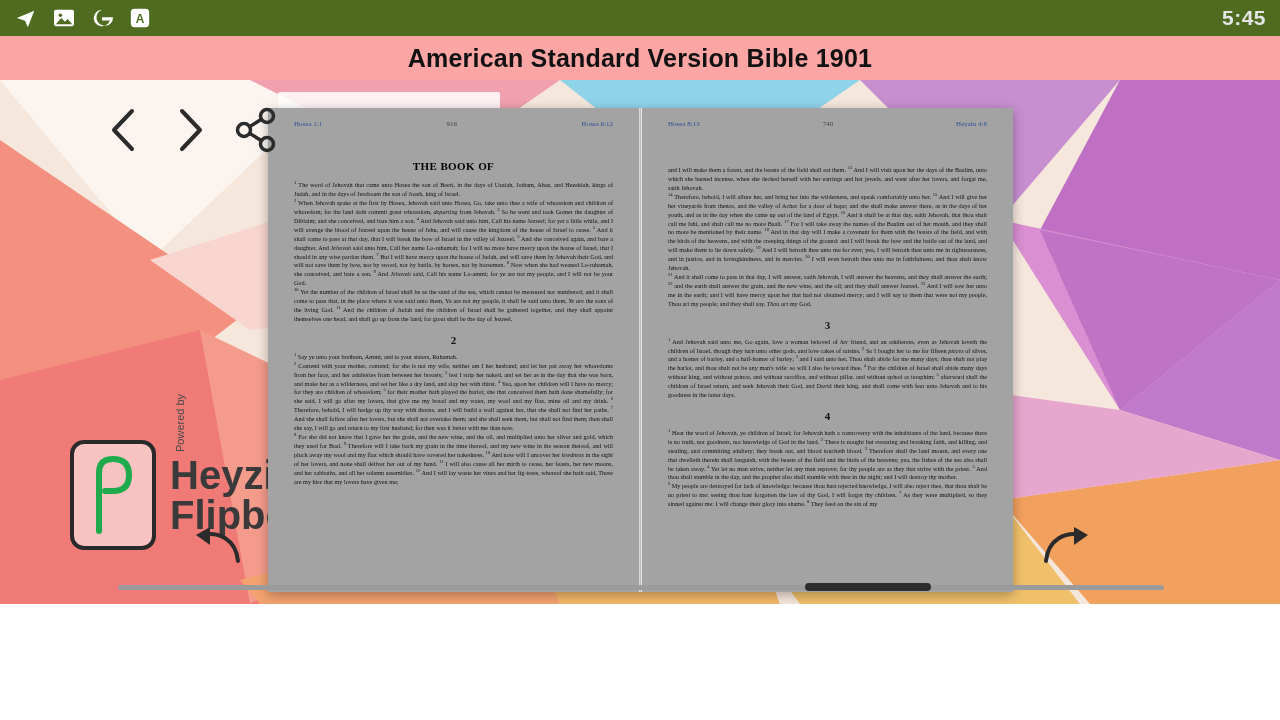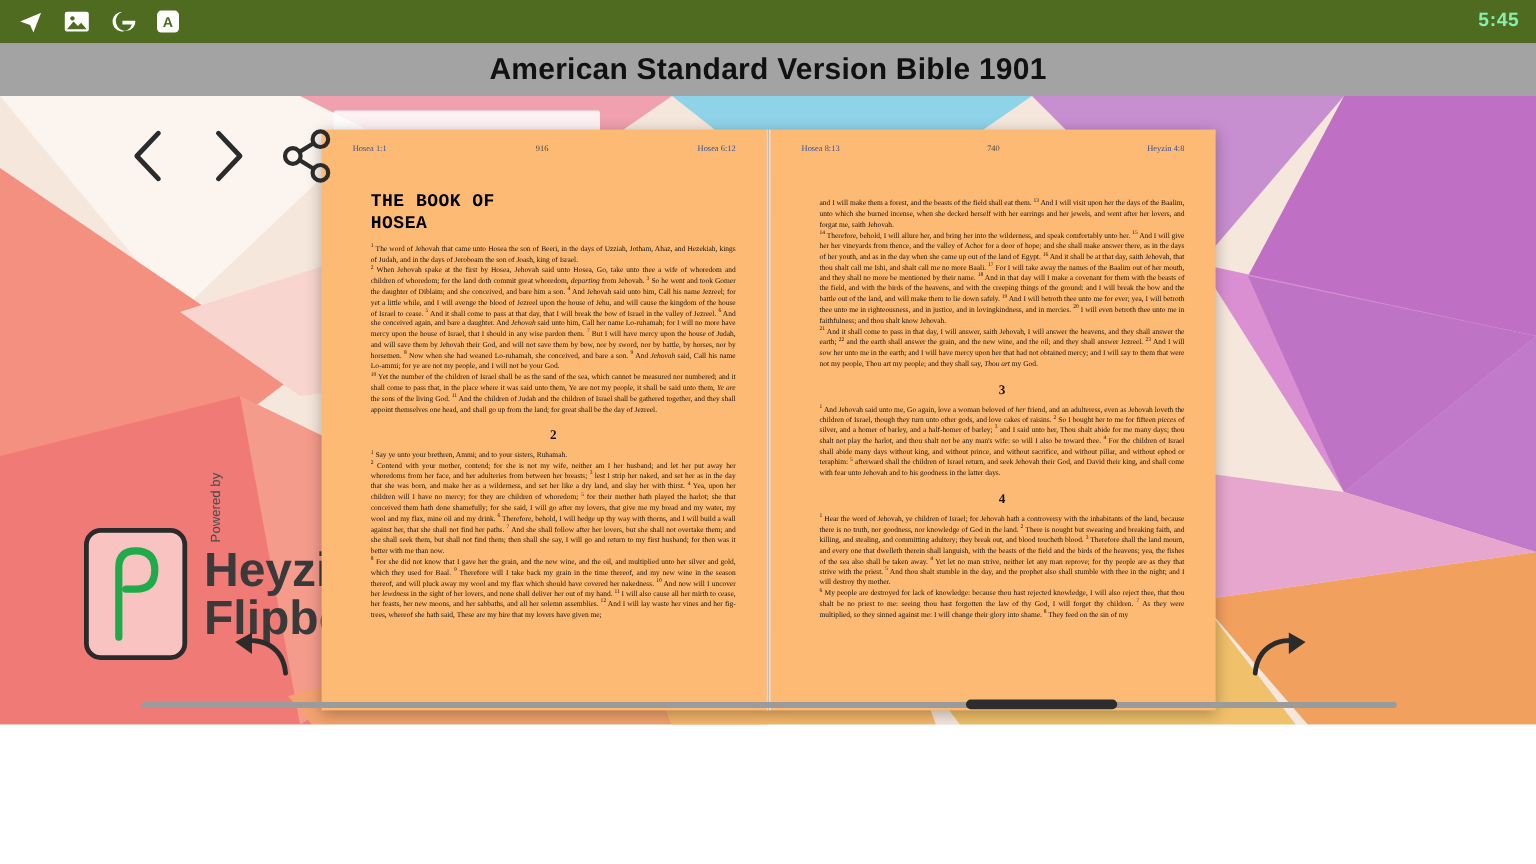--- a/index.html
+++ b/index.html
@@ -40,33 +40,33 @@
   .sicon {
     width: 24px;
     height: 24px;
     display: inline-flex;
     align-items: center;
     justify-content: center;
     color: #ffffff;
   }
   .status-clock {
     margin-left: auto;
-    color: #86efac;
-    font-size: 16px;
+    color: #e5e5e5;
+    font-size: 21px;
     font-weight: 700;
     letter-spacing: 0.5px;
   }
 
   
   .titlebar {
     position: absolute;
     top: 36px; left: 0;
     width: 1280px;
     height: 44px;
-    background: #a3a3a3;
+    background: #fca5a5;
     display: flex;
     align-items: center;
     justify-content: center;
     z-index: 35;
   }
   .titlebar-text {
     font-size: 25px;
     font-weight: 700;
     color: #111111;
     letter-spacing: 0.2px;
@@ -154,23 +154,23 @@
     top: 108px;
     width: 745px;
     height: 484px;
     z-index: 10;
     display: flex;
     filter: drop-shadow(0 3px 6px rgba(0,0,0,0.30));
   }
   .page {
     width: 394px;
     height: 484px;
-    background: #fdba74;
+    background: #a3a3a3;
     box-sizing: border-box;
-    padding: 30px 26px 14px 41px;
+    padding: 30px 26px 14px 26px;
     position: relative;
     overflow: hidden;
   }
   .page-left { border-right: 1px solid #d8d8d8; }
   .page-right { border-left: 1px solid #e6e6e6; }
   .gutter {
     width: 1px;
     background: #bdbdbd;
   }
   .tab-shadow {
@@ -192,24 +192,24 @@
     right: 26px;
     display: flex;
     justify-content: space-between;
     font-family: "Liberation Serif", serif;
     font-size: 7px;
     color: #2f4f96;
   }
   .runhead .center { color: #444; }
 
   .booktitle {
-    text-align: left;
-    font-family: Liberation Mono, monospace;
-    font-weight: 700;
-    font-size: 15px;
+    text-align: center;
+    font-family: Liberation Serif, serif;
+    font-weight: 700;
+    font-size: 11px;
     line-height: 1.2;
     margin: 22px 0 8px 0;
     letter-spacing: 0.4px;
   }
   .chapnum {
     text-align: center;
     font-family: "Liberation Serif", serif;
     font-weight: 700;
     font-size: 11px;
     margin: 9px 0 4px 0;
@@ -380,21 +380,20 @@
   <div class="book">
 
     <div class="page page-left">
       <div class="runhead">
         <span>Hosea 1:1</span>
         <span class="center">916</span>
         <span>Hosea 6:12</span>
       </div>
       <div class="booktitle">
         <div>THE BOOK OF</div>
-        <div>HOSEA</div>
       </div>
       <div class="col">
         <div><sup>1</sup> The word of Jehovah that came unto Hosea the son of Beeri, in the days of Uzziah, Jotham, Ahaz, and Hezekiah, kings of Judah, and in the days of Jeroboam the son of Joash, king of Israel.</div>
         <div><sup>2</sup> When Jehovah spake at the first by Hosea, Jehovah said unto Hosea, Go, take unto thee a wife of whoredom and children of whoredom; for the land doth commit great whoredom, <i>departing</i> from Jehovah. <sup>3</sup> So he went and took Gomer the daughter of Diblaim; and she conceived, and bare him a son. <sup>4</sup> And Jehovah said unto him, Call his name Jezreel; for yet a little while, and I will avenge the blood of Jezreel upon the house of Jehu, and will cause the kingdom of the house of Israel to cease. <sup>5</sup> And it shall come to pass at that day, that I will break the bow of Israel in the valley of Jezreel. <sup>6</sup> And she conceived again, and bare a daughter. And <i>Jehovah</i> said unto him, Call her name Lo-ruhamah; for I will no more have mercy upon the house of Israel, that I should in any wise pardon them. <sup>7</sup> But I will have mercy upon the house of Judah, and will save them by Jehovah their God, and will not save them by bow, nor by sword, nor by battle, by horses, nor by horsemen. <sup>8</sup> Now when she had weaned Lo-ruhamah, she conceived, and bare a son. <sup>9</sup> And <i>Jehovah</i> said, Call his name Lo-ammi; for ye are not my people, and I will not be your God.</div>
         <div><sup>10</sup> Yet the number of the children of Israel shall be as the sand of the sea, which cannot be measured nor numbered; and it shall come to pass that, in the place where it was said unto them, Ye are not my people, it shall be said unto them, <i>Ye are</i> the sons of the living God. <sup>11</sup> And the children of Judah and the children of Israel shall be gathered together, and they shall appoint themselves one head, and shall go up from the land; for great shall be the day of Jezreel.</div>
         <div class="chapnum">2</div>
         <div><sup>1</sup> Say ye unto your brethren, Ammi; and to your sisters, Ruhamah.</div>
         <div><sup>2</sup> Contend with your mother, contend; for she is not my wife, neither am I her husband; and let her put away her whoredoms from her face, and her adulteries from between her breasts; <sup>3</sup> lest I strip her naked, and set her as in the day that she was born, and make her as a wilderness, and set her like a dry land, and slay her with thirst. <sup>4</sup> Yea, upon her children will I have no mercy; for they are children of whoredom; <sup>5</sup> for their mother hath played the harlot; she that conceived them hath done shamefully; for she said, I will go after my lovers, that give me my bread and my water, my wool and my flax, mine oil and my drink. <sup>6</sup> Therefore, behold, I will hedge up thy way with thorns, and I will build a wall against her, that she shall not find her paths. <sup>7</sup> And she shall follow after her lovers, but she shall not overtake them; and she shall seek them, but shall not find them; then shall she say, I will go and return to my first husband; for then was it better with me than now.</div>
         <div><sup>8</sup> For she did not know that I gave her the grain, and the new wine, and the oil, and multiplied unto her silver and gold, which they used for Baal. <sup>9</sup> Therefore will I take back my grain in the time thereof, and my new wine in the season thereof, and will pluck away my wool and my flax which should have covered her nakedness. <sup>10</sup> And now will I uncover her <i>lewdness</i> in the sight of her lovers, and none shall deliver her out of my hand. <sup>11</sup> I will also cause all her mirth to cease, her feasts, her new moons, and her sabbaths, and all her solemn assemblies. <sup>12</sup> And I will lay waste her vines and her fig-trees, whereof she hath said, These are my hire that my lovers have given me;</div>
       </div>

